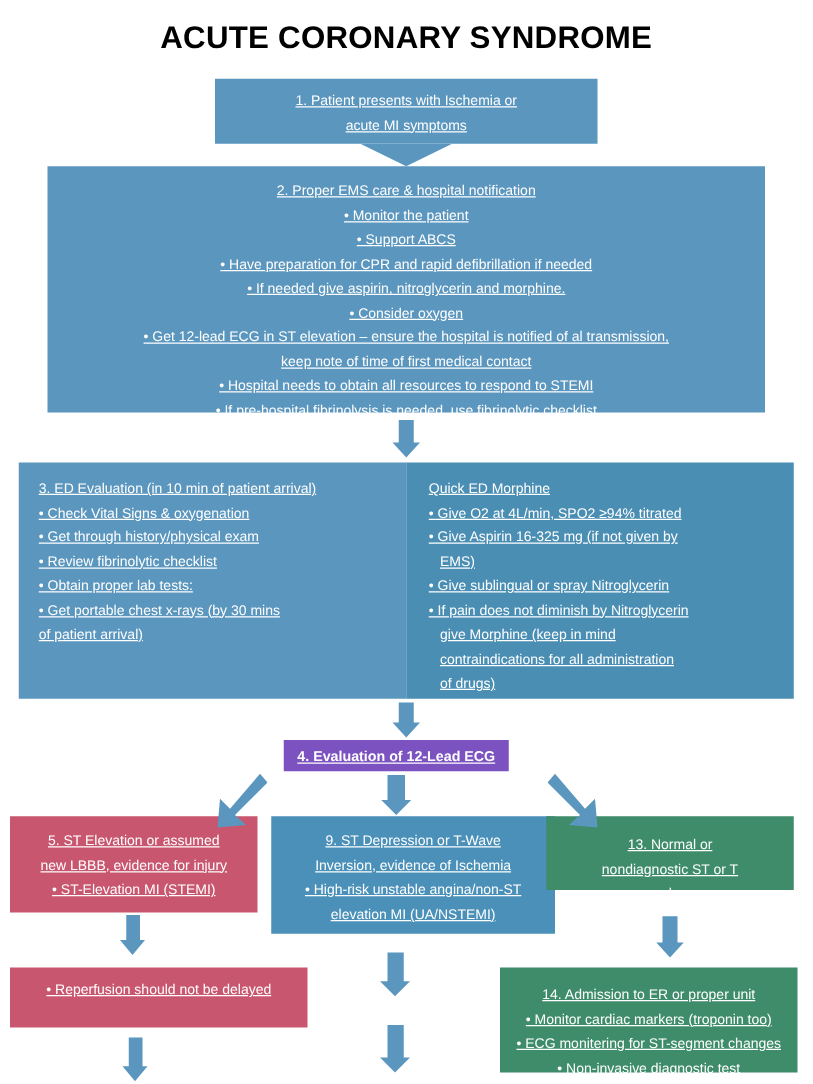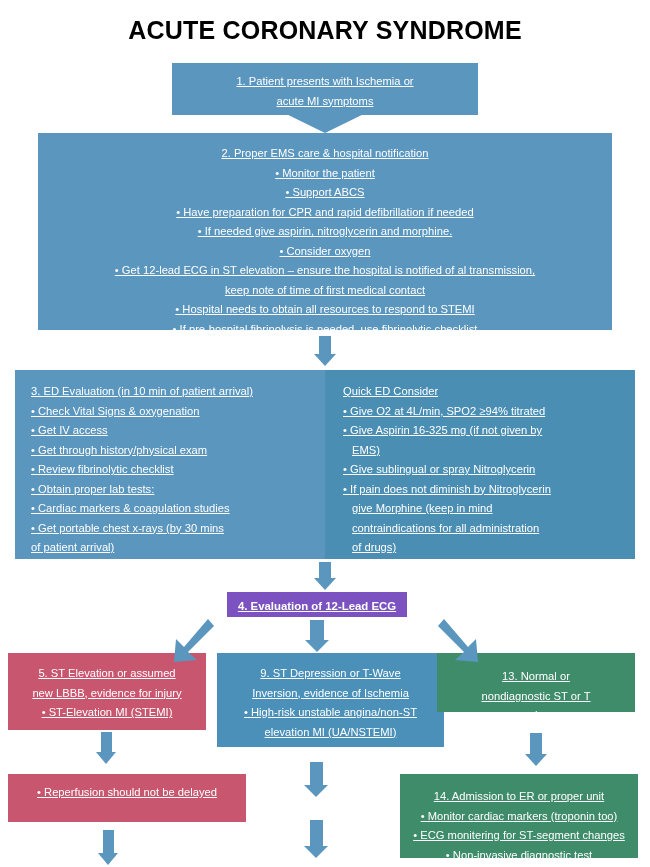--- a/index.html
+++ b/index.html
@@ -134,30 +134,28 @@
   <div class="line">• Get 12-lead ECG in ST elevation – ensure the hospital is notified of al transmission,</div>
   <div class="line">keep note of time of first medical contact</div>
   <div class="line">• Hospital needs to obtain all resources to respond to STEMI</div>
   <div class="line">• If pre-hospital fibrinolysis is needed, use fibrinolytic checklist</div>
 </div>
 
 <div id="panel3">
   <div class="node left" id="panel3-left">
     <div class="line">3. ED Evaluation (in 10 min of patient arrival)</div>
     <div class="line">• Check Vital Signs &amp; oxygenation</div>
-    <div class="line">• Get IV access</div>
     <div class="line">• Get through history/physical exam</div>
     <div class="line">• Review fibrinolytic checklist</div>
     <div class="line">• Obtain proper lab tests:</div>
-    <div class="line">• Cardiac markers &amp; coagulation studies</div>
     <div class="line">• Get portable chest x-rays (by 30 mins</div>
     <div class="line">of patient arrival)</div>
   </div>
   <div class="node left" id="panel3-right">
-    <div class="line">Quick ED Consider</div>
+    <div class="line">Quick ED Morphine</div>
     <div class="line">• Give O2 at 4L/min, SPO2 ≥94% titrated</div>
     <div class="line">• Give Aspirin 16-325 mg (if not given by</div>
     <div class="line sub">EMS)</div>
     <div class="line">• Give sublingual or spray Nitroglycerin</div>
     <div class="line">• If pain does not diminish by Nitroglycerin</div>
     <div class="line sub">give Morphine (keep in mind</div>
     <div class="line sub">contraindications for all administration</div>
     <div class="line sub">of drugs)</div>
   </div>
 </div>

